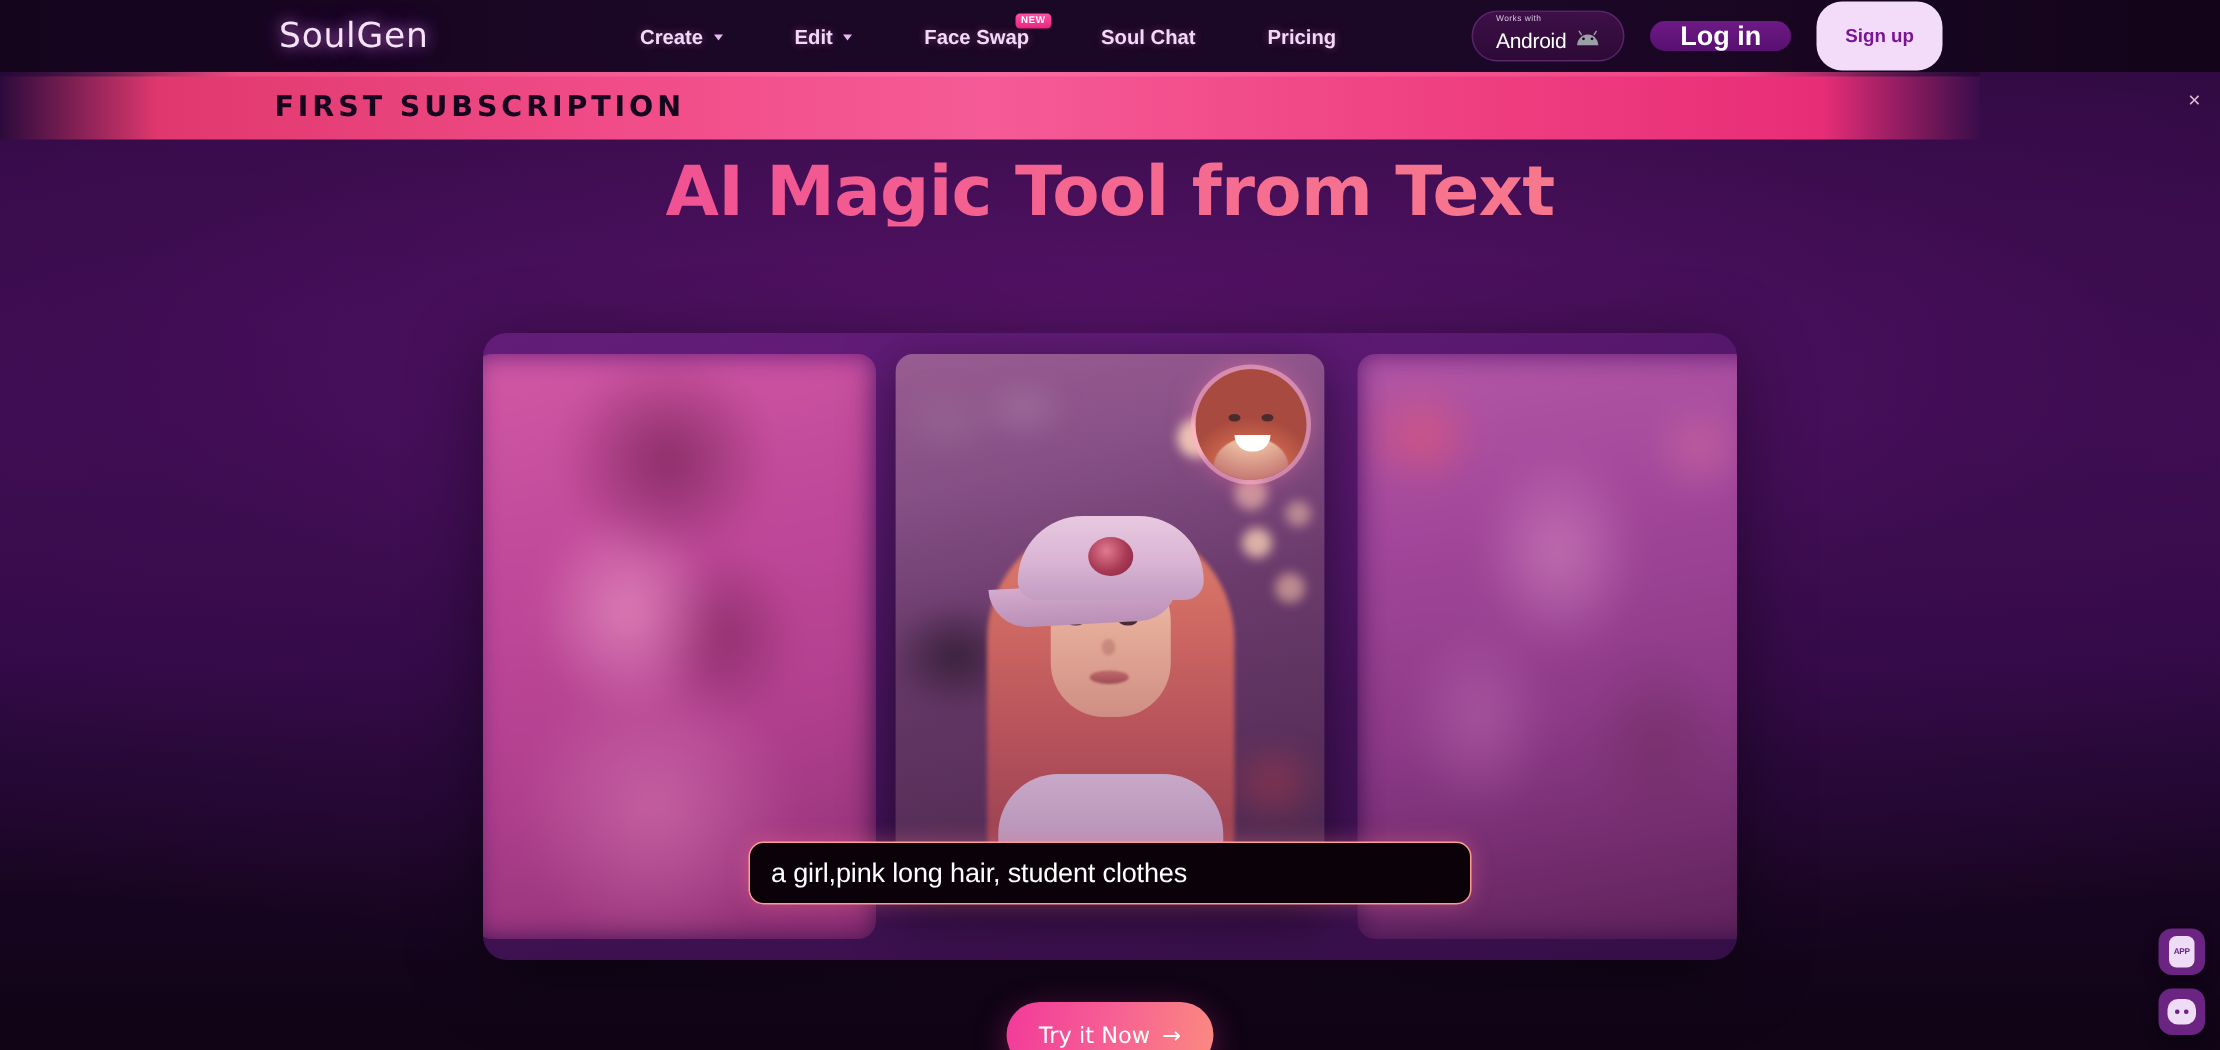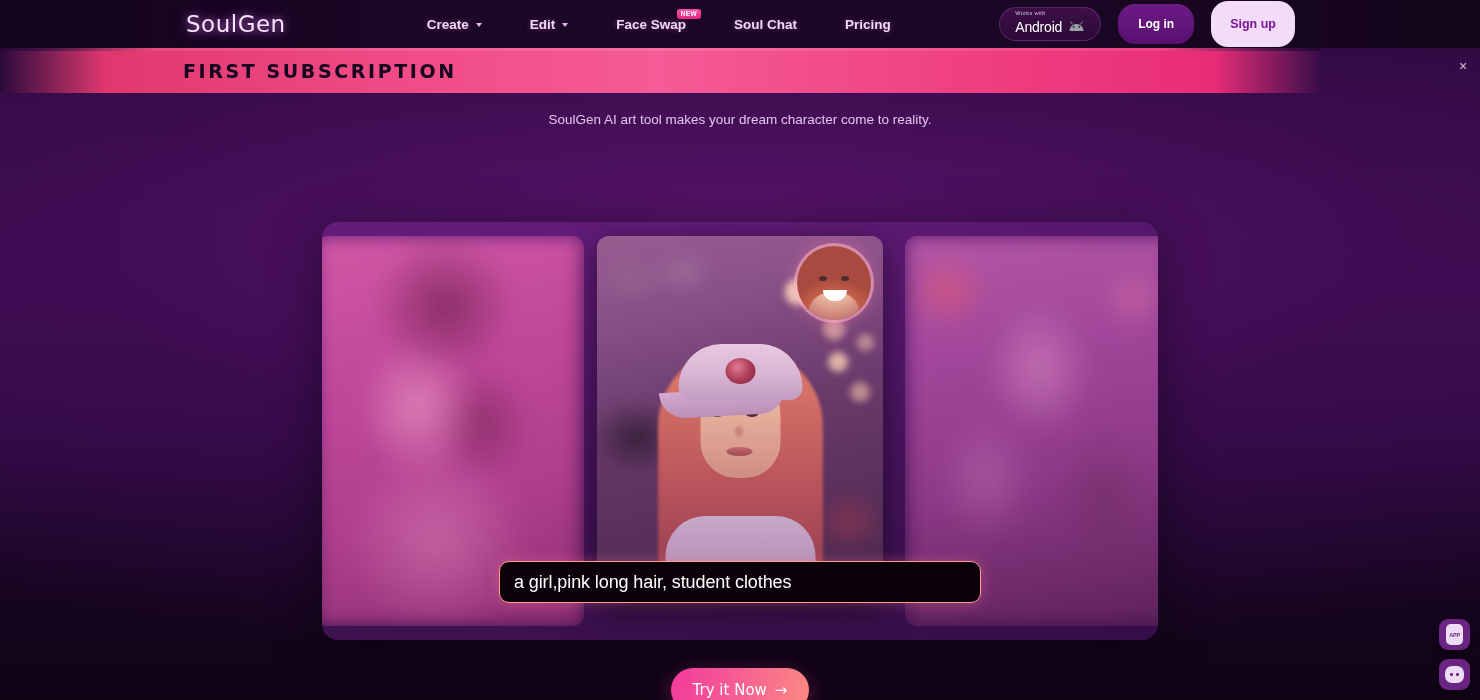--- a/index.html
+++ b/index.html
@@ -56,22 +56,22 @@
     display:flex; flex-direction:column; justify-content:center;
     background:linear-gradient(180deg,#3d1048,#2d0a36);
     border:1px solid rgba(160,80,190,.35);
     border-radius:20px; padding:5px 15px 6px 15px; height:34px; cursor:pointer;
   }
   .android-works{ font-size:5.6px; color:#d9c4e2; letter-spacing:.3px; line-height:1; margin-bottom:2px;}
   .android-row{ display:flex; align-items:center; gap:6px;}
   .android-word{ font-size:14px; color:#fff; font-weight:400; letter-spacing:-.2px; line-height:1;}
   .btn-login{
     background:linear-gradient(180deg,#6d1a85,#581070);
-    color:#fff; font-size:12px; font-weight:700;
-    border:none; border-radius:17px; height:40px; padding:0 20px; cursor:pointer;
+    color:#fff; font-size:18px; font-weight:700;
+    border:none; border-radius:17px; height:20px; padding:0 20px; cursor:pointer;
   }
   .btn-signup{
     background:#f3dcf9; color:#7a1497; font-size:12.5px; font-weight:700;
     border:none; border-radius:17px; height:46px; padding:16px 19px; cursor:pointer;
   }
 
   
   .banner{
     position:absolute; top:48px; left:0; width:1320px; height:45px;
     background:linear-gradient(90deg,#2c0a3c 0%, #e0386e 8%, #f04b86 30%, #f55b96 50%, #ef3f80 74%, #e82d77 92%, #3a0d4a 100%);
@@ -354,22 +354,22 @@
   </div>
   <div class="timer-labels">
     <span>Min</span>
     <span>Sec</span>
     <span>MS</span>
   </div>
 </div>
 <div class="banner-close">×</div>
 
 <div class="hero">
+  <div class="hero-title">AI Magic Tool from Text</div>
   <div class="hero-sub">
-    <p>SoulGen AI art tool makes your dream character come to reality.</p>
   </div>
 </div>
 
 <div class="showcase">
   <div class="slides">
 
     <div class="slide slide-side slide-left">
       <div class="img-left"></div>
     </div>
 

